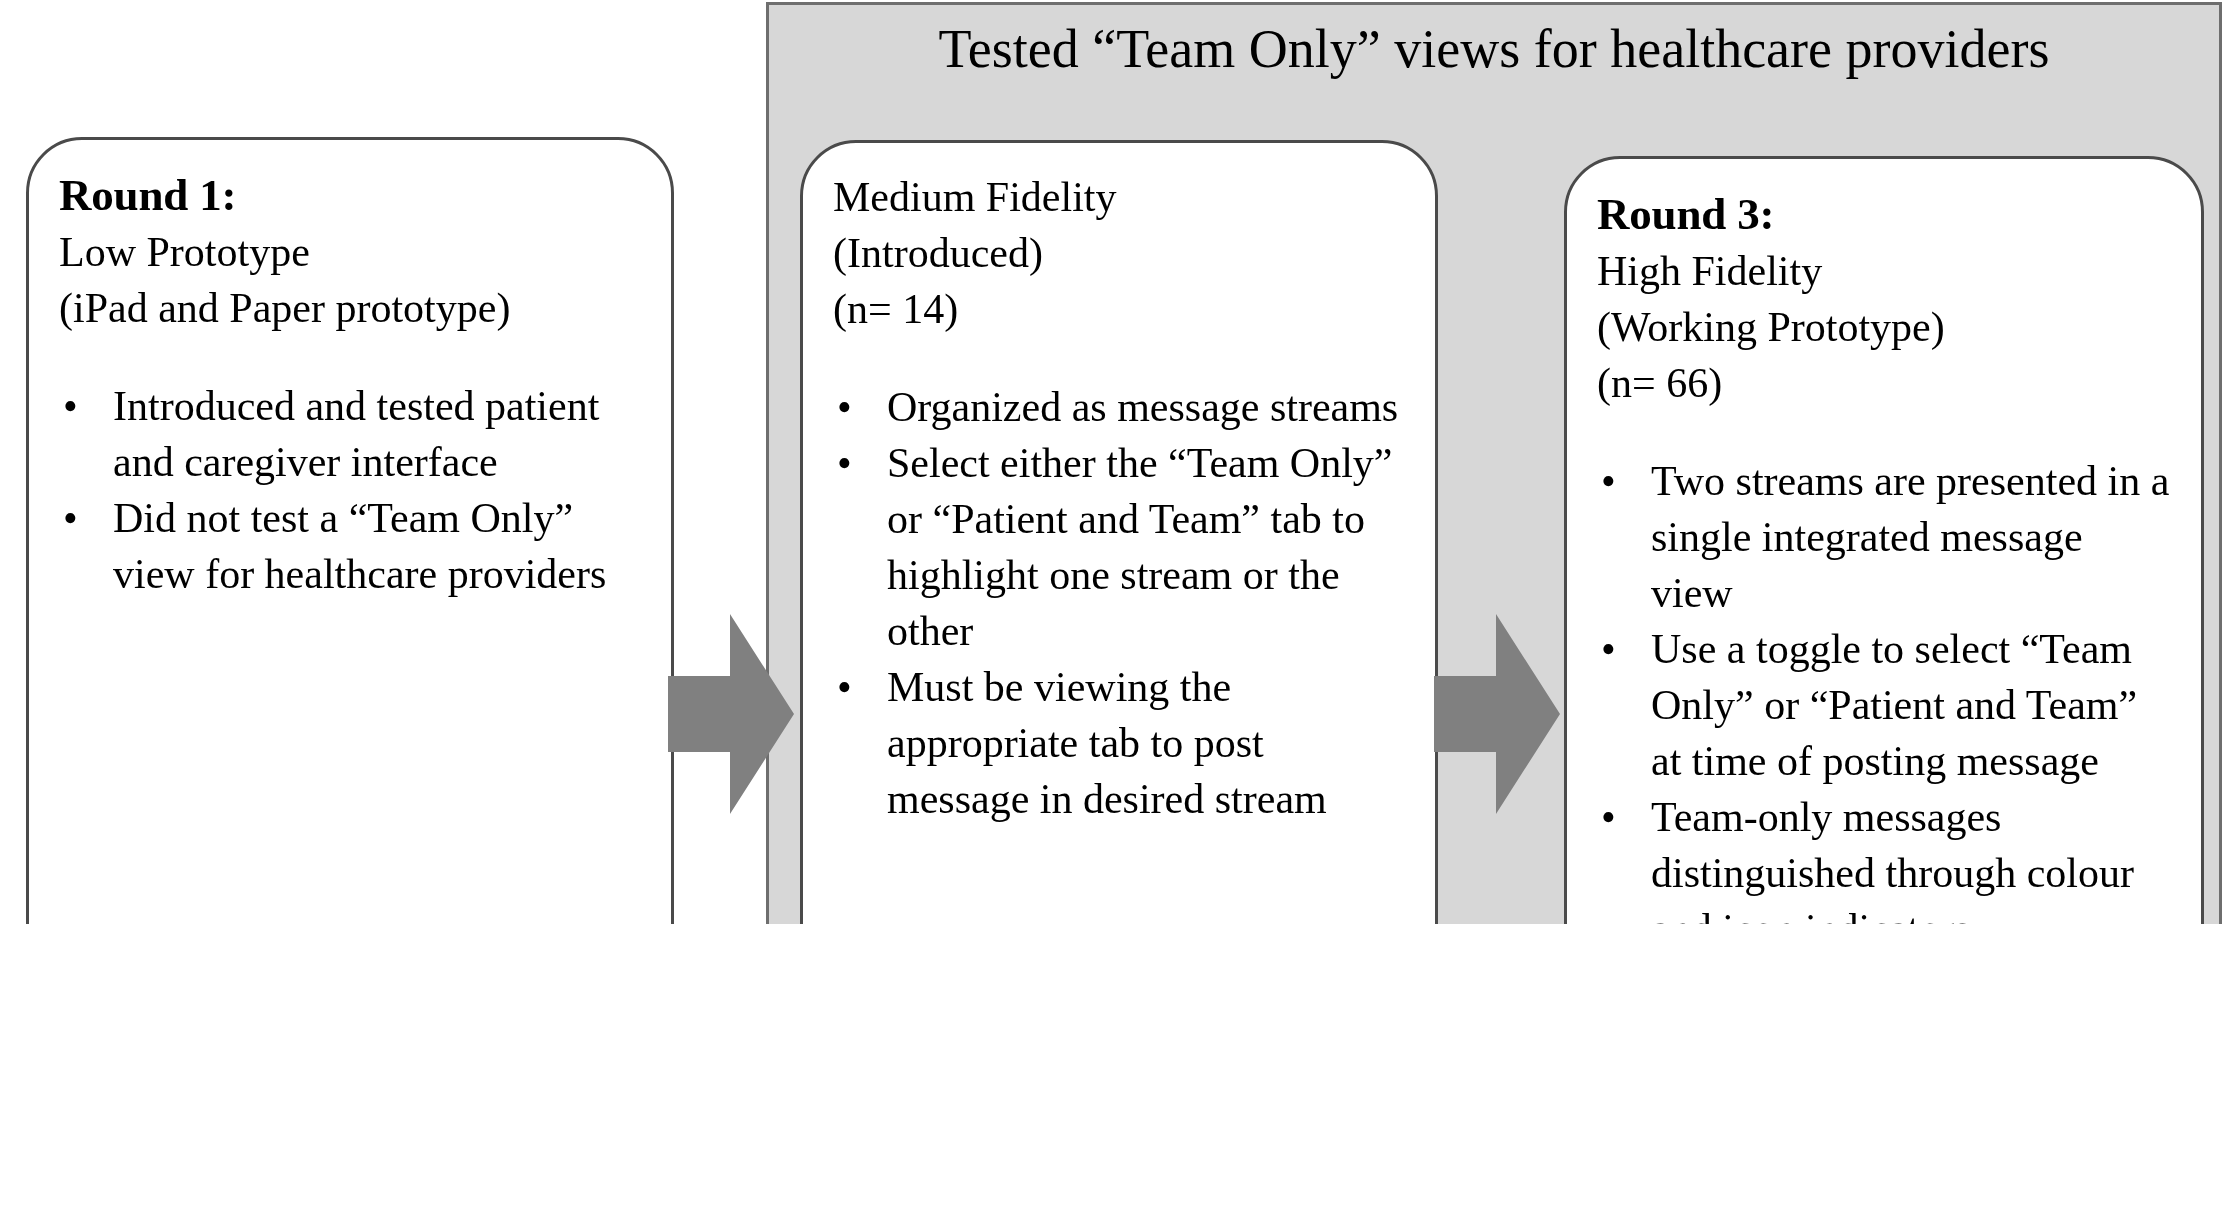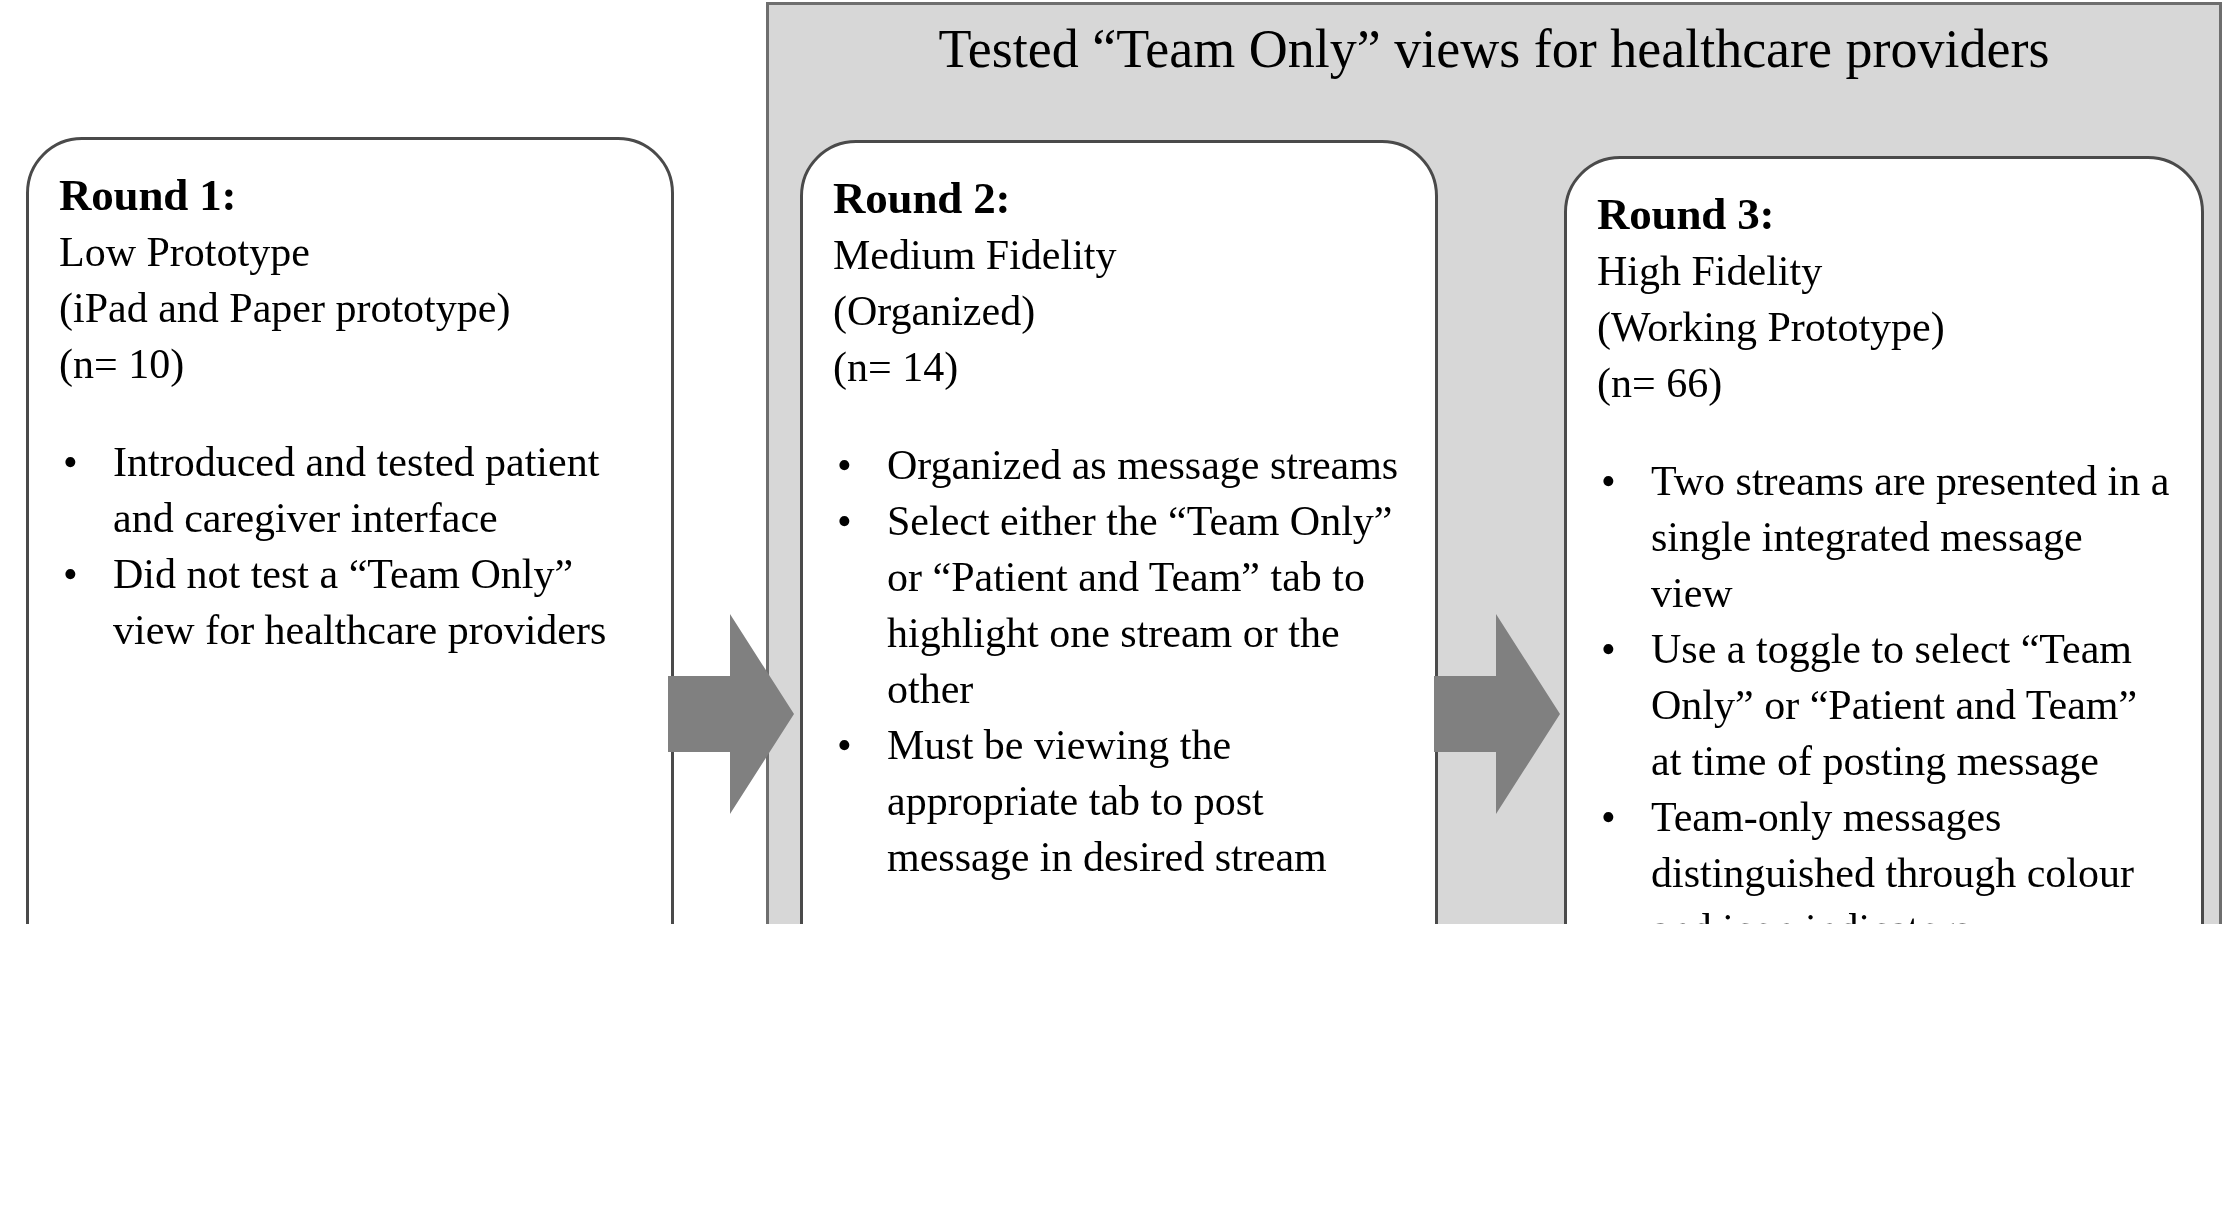--- a/index.html
+++ b/index.html
@@ -102,37 +102,35 @@
 
 <div id="stage">
 
   <div class="grey-panel"></div>
   <div class="panel-title">Tested “Team Only” views for healthcare providers</div>
 
   <div class="round-box" id="box1">
     <div class="box-heading">Round 1:</div>
     <div class="box-sub">Low Prototype</div>
     <div class="box-sub">(iPad and Paper prototype)</div>
-    <div class="box-sub">(n= 10)</div>
     <ul class="bullets">
       <li><span class="dot">•</span><span>Introduced and tested patient and caregiver interface</span></li>
       <li><span class="dot">•</span><span>Did not test a “Team Only” view for healthcare providers</span></li>
     </ul>
   </div>
 
   <div class="arrow" id="arrow1">
     <svg viewBox="0 0 126 200" preserveAspectRatio="none" aria-hidden="true">
       <polygon points="0,62 62,62 62,0 126,100 62,200 62,138 0,138" fill="#808080"></polygon>
     </svg>
   </div>
 
   <div class="round-box" id="box2">
-    <div class="box-heading">Round 2:</div>
     <div class="box-sub">Medium Fidelity</div>
-    <div class="box-sub">(Organized)</div>
+    <div class="box-sub">(Introduced)</div>
     <div class="box-sub">(n= 14)</div>
     <ul class="bullets">
       <li><span class="dot">•</span><span>Organized as message streams</span></li>
       <li><span class="dot">•</span><span>Select either the “Team Only” or “Patient and Team” tab to highlight one stream or the other</span></li>
       <li><span class="dot">•</span><span>Must be viewing the appropriate tab to post message in desired stream</span></li>
     </ul>
   </div>
 
   <div class="arrow" id="arrow2">
     <svg viewBox="0 0 126 200" preserveAspectRatio="none" aria-hidden="true">

